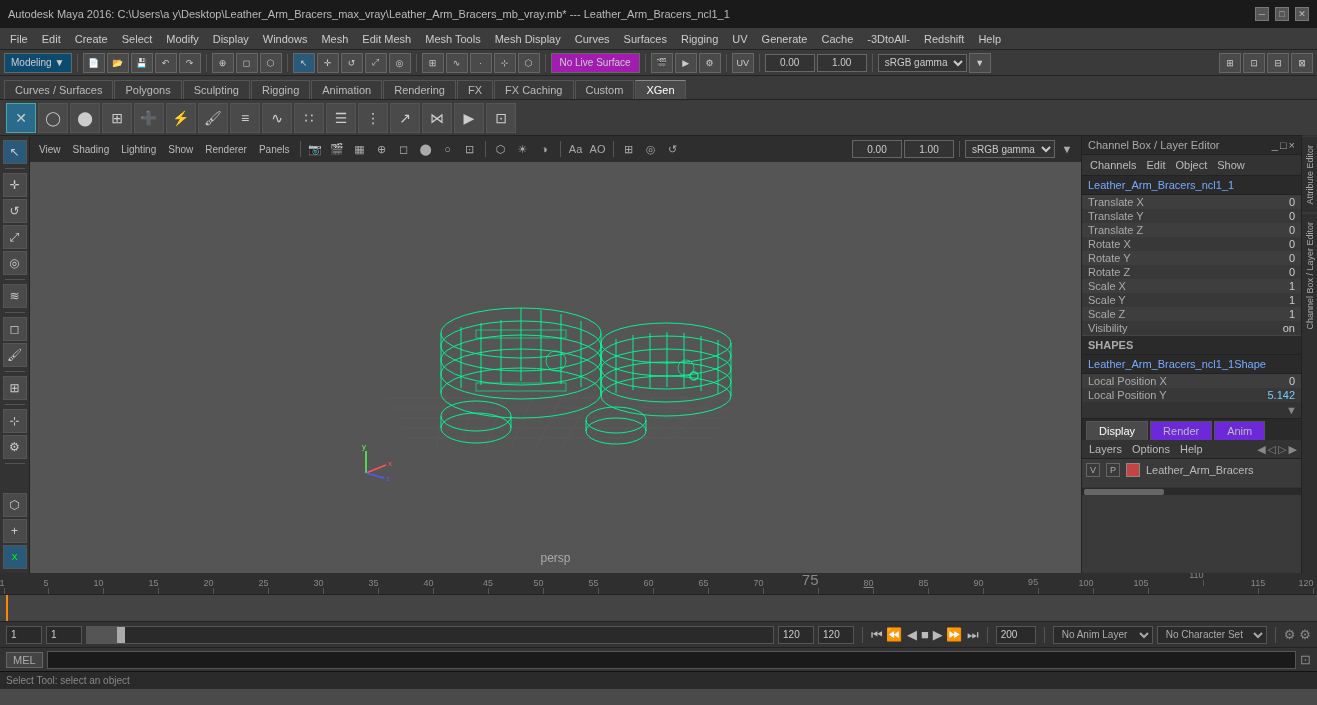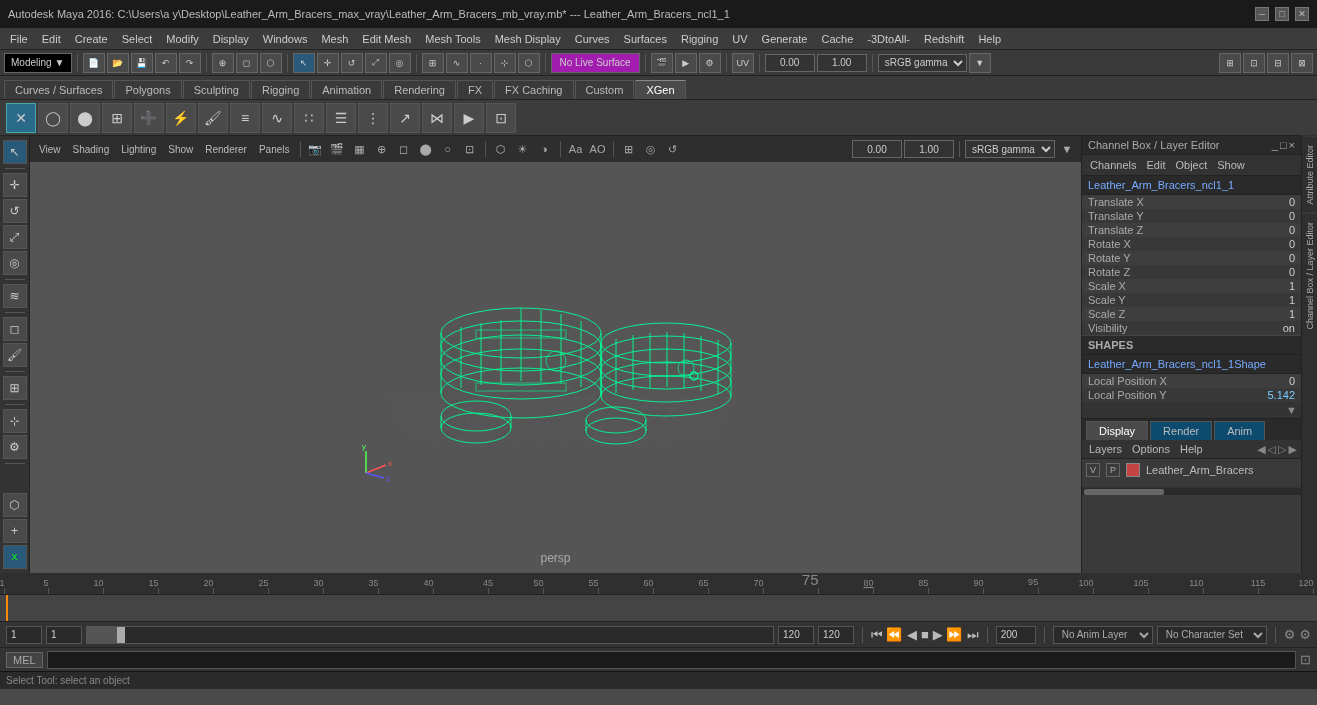--- a/index.html
+++ b/index.html
@@ -84,21 +84,21 @@
       background: #a21caf;
       border: 1px solid #666;
       color: #ccc;
       font-size: 10px;
       cursor: pointer;
       padding: 0 8px;
       display: flex; align-items: center; justify-content: center;
     }
     .tb-dropdown {
       height: 20px;
-      background: #000000;
+      background: #0c4a6e;
       border: 1px solid #666;
       color: #ccc;
       font-size: 10px;
       padding: 0 6px;
       display: flex; align-items: center; gap: 3px;
       cursor: pointer;
       justify-content: flex-end;
     }
 
     
@@ -317,21 +317,21 @@
       gap: 2px;
     }
     .disp-tab {
       padding: 3px 12px;
       font-size: 11px;
       color: #bbb;
       cursor: pointer;
       border-top: 1px solid #555;
       border-left: 1px solid #555;
       border-right: 1px solid #555;
-      background: #0c4a6e;
+      background: #6d28d9;
     }
     .disp-tab.active {
       background: #4a4a4a;
       color: #fff;
     }
     #layers-bar {
       display: flex;
       align-items: center;
       gap: 4px;
       padding: 2px 4px;
@@ -1018,21 +1018,21 @@
           <span style="font-size: 9px; color: rgb(136, 136, 136); position: absolute; bottom: 6px; transform: translateX(-50%); font-family: Liberation Mono, monospace;">95</span>
         </div>
         <div style="position: absolute; left: 83.1933%; bottom: 0px; display: flex; flex-direction: column; align-items: center;">
           <div style="width: 1px; height: 6px; background: rgb(85, 85, 85);"></div>
           <span style="font-size: 9px; color: rgb(136, 136, 136); position: absolute; bottom: 6px; transform: translateX(-50%);">100</span>
         </div>
         <div style="position: absolute; left: 87.395%; bottom: 0px; display: flex; flex-direction: column; align-items: center;">
           <div style="width: 1px; height: 6px; background: rgb(85, 85, 85);"></div>
           <span style="font-size: 9px; color: rgb(136, 136, 136); position: absolute; bottom: 6px; transform: translateX(-50%);">105</span>
         </div>
-        <div style="position: absolute; left: 91.5966%; bottom: 0px; display: flex; flex-direction: column; align-items: center;">
+        <div style="position: absolute; left: 91.5966%; bottom: 8px; display: flex; flex-direction: column; align-items: center;">
           <div style="width: 1px; height: 6px; background: rgb(85, 85, 85);"></div>
           <span style="font-size: 9px; color: rgb(136, 136, 136); position: absolute; bottom: 6px; transform: translateX(-50%);">110</span>
         </div>
         <div style="position: absolute; left: 95.7983%; bottom: 0px; display: flex; flex-direction: column; align-items: flex-start;">
           <div style="width: 1px; height: 6px; background: rgb(85, 85, 85);"></div>
           <span style="font-size: 9px; color: rgb(136, 136, 136); position: absolute; bottom: 6px; transform: translateX(-50%);">115</span>
         </div>
         <div style="position: absolute; left: 100%; bottom: 0px; display: flex; flex-direction: column; align-items: center;">
           <div style="width: 1px; height: 6px; background: rgb(85, 85, 85);"></div>
           <span style="font-size: 9px; color: rgb(136, 136, 136); position: absolute; bottom: 6px; transform: translateX(-50%);">120</span>

